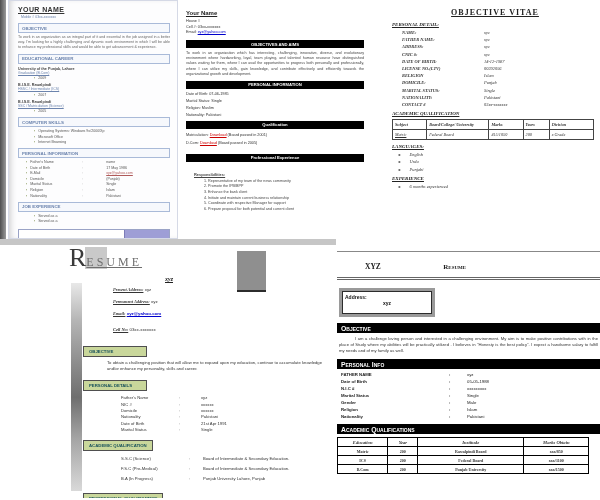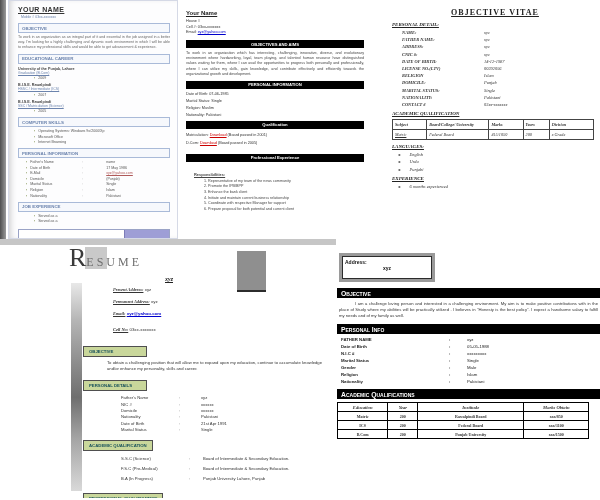--- a/index.html
+++ b/index.html
@@ -59,21 +59,21 @@
   .d3-tbl th{font-weight:bold;}
   .d3-matric{text-decoration:underline;}
   .d3-brow{font-size:4.4px;font-style:italic;color:#333;margin:2.5px 0 2.5px 6px;}
   .arr{font-size:3.6px;color:#222;margin-right:8px;font-style:normal;}
 
   
   .doc4{left:65px;top:245px;width:265px;height:253px;overflow:hidden;background:#fff;}
   .d4-title{position:relative;height:26px;margin-left:4px;}
   .d4-shade{position:absolute;left:16px;top:2px;width:22px;height:22px;background:#c9c9c9;}
   .d4-R{position:relative;font-family:"Liberation Serif",serif;font-size:26px;color:#3a3a3a;line-height:26px;}
-  .d4-rest{position:relative;font-family:"Liberation Serif",serif;font-size:12px;color:#6e6e6e;letter-spacing:3px;}
+  .d4-rest{position:relative;font-family:"Liberation Serif",serif;font-size:12px;color:#6e6e6e;letter-spacing:3px;text-decoration:underline;}
   .d4-vbar{position:absolute;left:6px;top:38px;width:11px;height:208px;
            background:linear-gradient(180deg,#e8e8e8,#b5b5b5 18%,#8e8e8e 38%,#6f6f6f 55%,#a5a5a5 75%,#d9d9d9);}
   .d4-photo{position:absolute;left:172px;top:6px;width:29px;height:39px;background:#8f8f8f;border-bottom:2px solid #2c2c2c;}
   .d4-name{margin:5px 0 5px 100px;font-family:"Liberation Serif",serif;font-weight:bold;font-style:italic;
            font-size:6px;text-decoration:underline;color:#222;}
   .d4-cline{margin:0 0 7px 48px;font-size:4.4px;color:#333;}
   .d4-clab{font-family:"Liberation Serif",serif;font-weight:bold;font-style:italic;text-decoration:underline;}
   .d4-cline .email{color:#0000cc;text-decoration:underline;font-weight:bold;}
   .d4-sec{display:inline-block;background:#c9d79b;border:1px solid #4f4f4f;color:#17505a;
           font-weight:bold;font-size:4.3px;padding:2px 5px;min-width:52px;margin:3px 0 3px 18px;}
@@ -368,20 +368,24 @@
       <span class="d4-alab">B.A (In Progress)</span>
       <span class="d4-acol">:</span>
       <span class="d4-aval">Punjab University Lahore, Punjab</span>
     </div>
 
   <div><span class="d4-sec">PROFESSIONAL QUALIFICATION</span></div>
 
 </div>
 
 <div class="abs doc5">
+  <div class="d5-head">
+    <span class="d5-name">XYZ</span>
+    <span class="d5-doctitle">Resume</span>
+  </div>
 
   <div class="d5-addr">
     <div class="d5-alab">Address:</div>
     <div class="d5-aval">xyz</div>
   </div>
 
   <div class="d5-bar">Objective</div>
   <div class="d5-text">I am a challenge loving person and interested in a challenging environment. My aim is to make positive contributions with in the place of Study where my abilities will be practically utilized . I believes in "Honesty is the best policy". I expect a handsome salary to fulfill my needs and of my family as well.</div>
 
   <div class="d5-bar">Personal Info</div>

